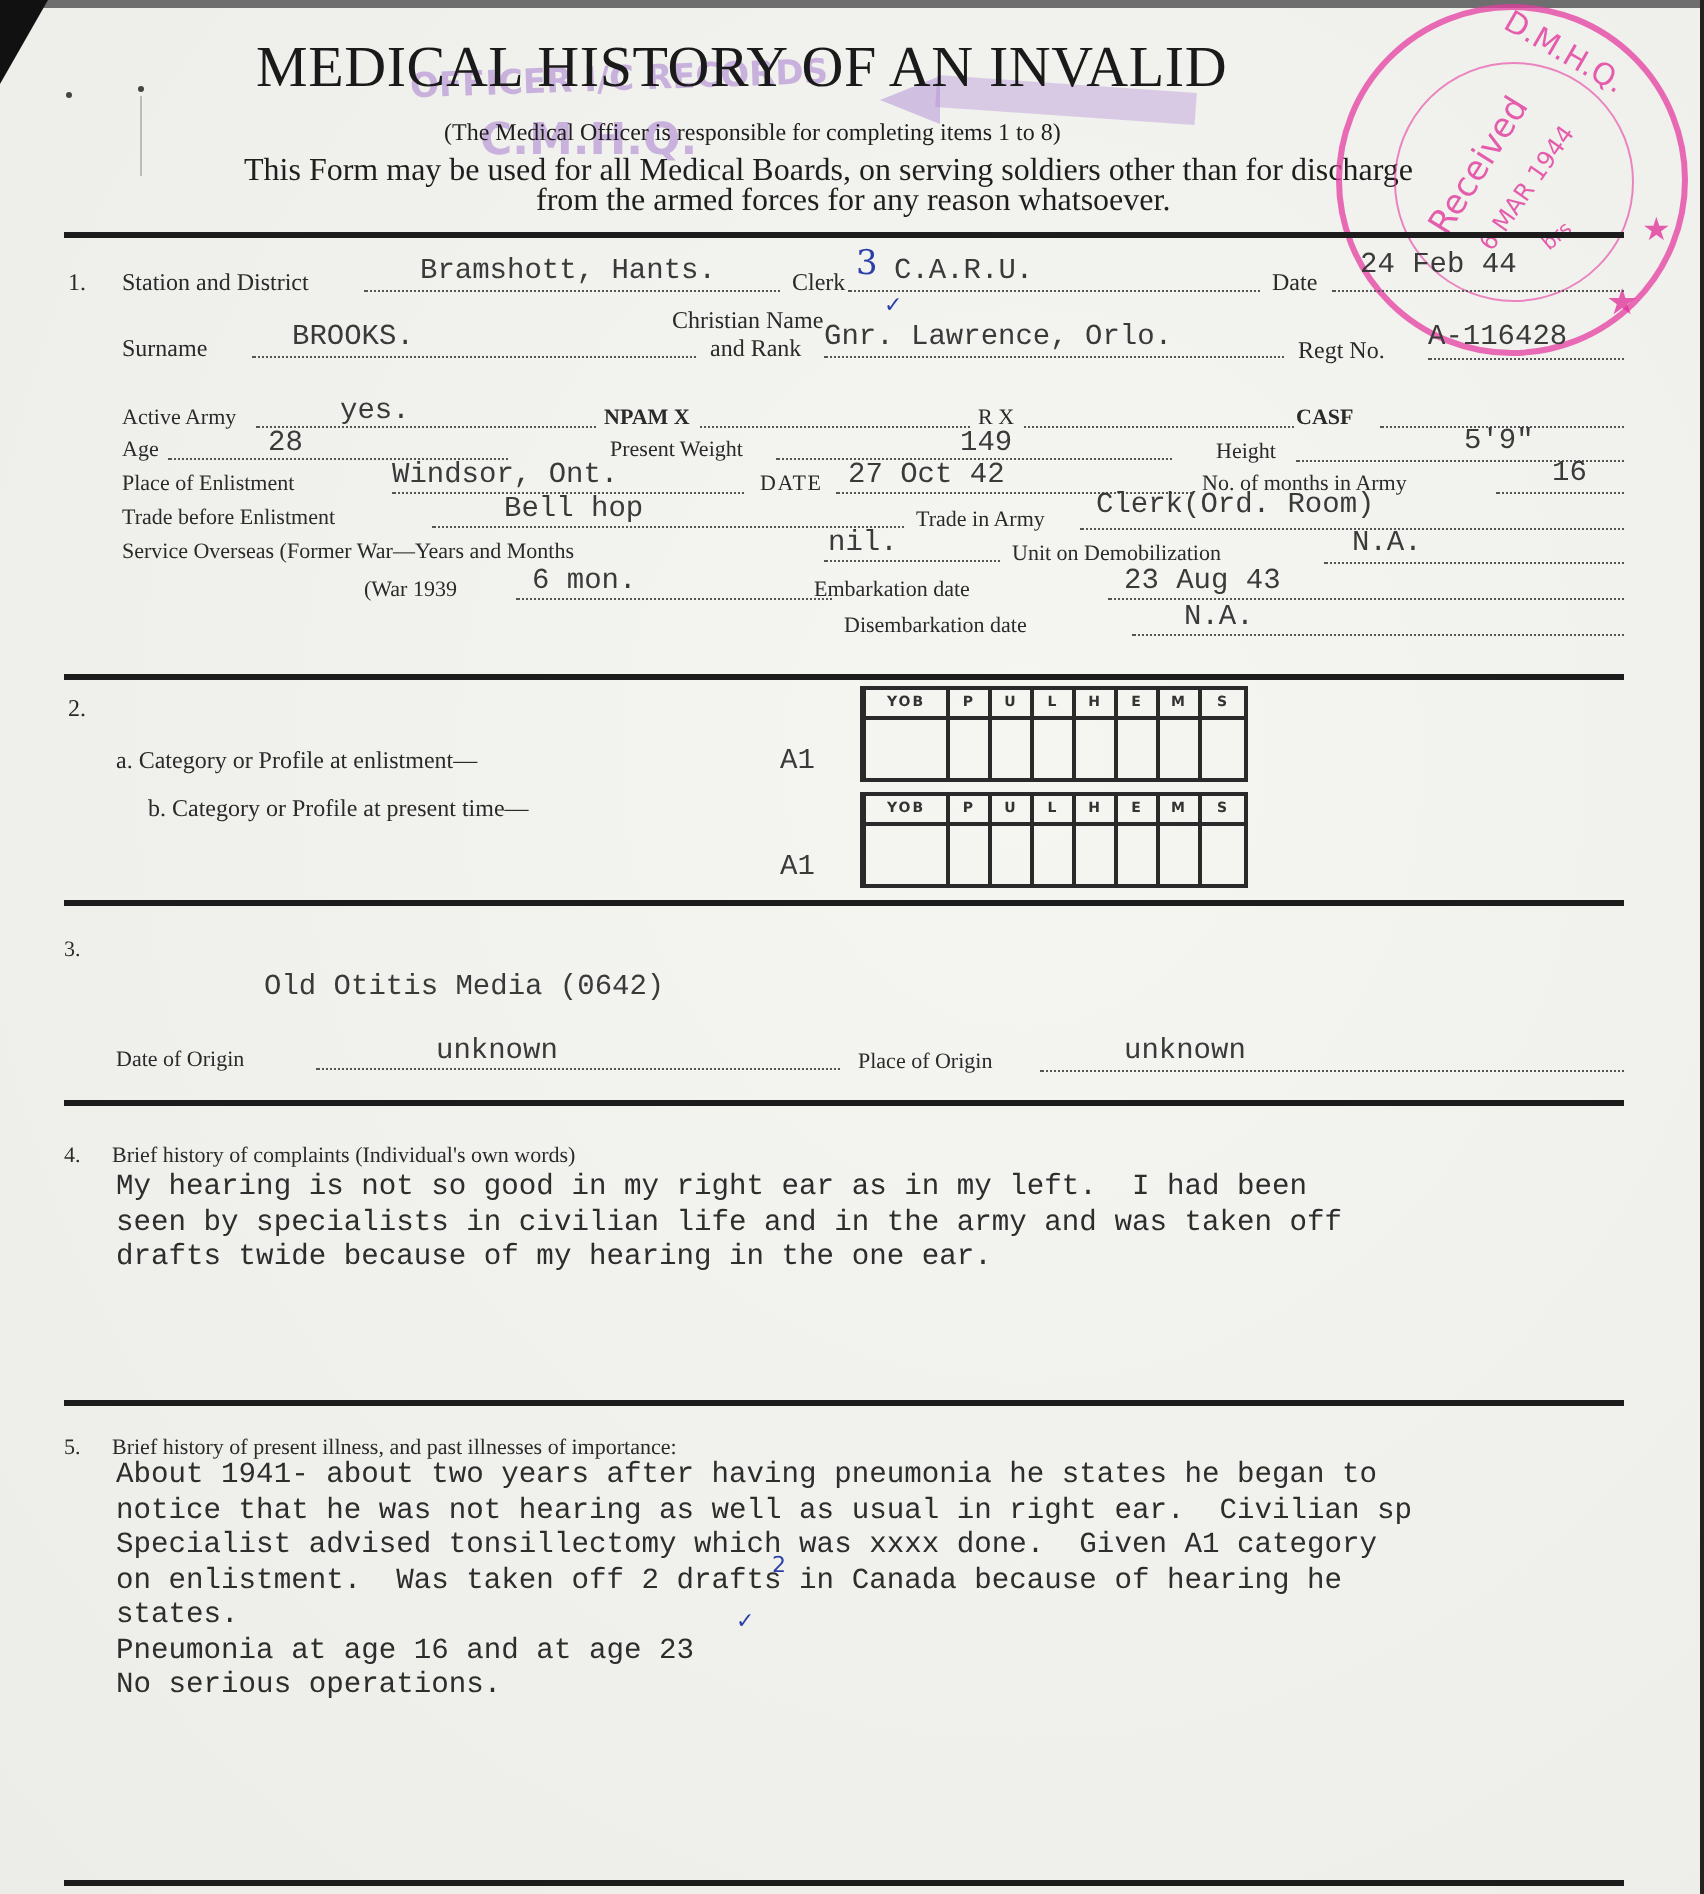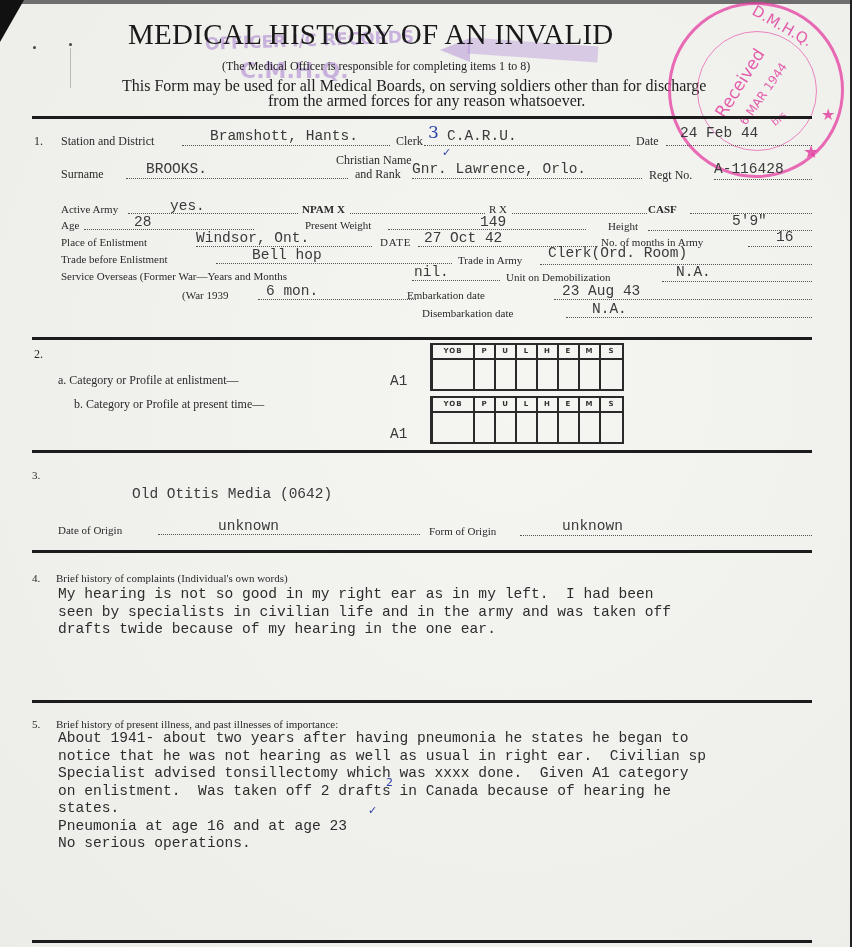--- a/index.html
+++ b/index.html
@@ -234,21 +234,21 @@
     <div class="c last"></div>
   </div>
 
   <div class="rule thick" style="top:450px;"></div>
 
   <div class="num small" style="left:32px;top:469px;">3.</div>
   <div class="val" style="left:132px;top:486px;">Old Otitis Media (0642)</div>
   <div class="lbl small" style="left:58px;top:524px;">Date of Origin</div>
   <div class="dots" style="left:158px;top:533px;width:262px;"></div>
   <div class="val" style="left:218px;top:518px;">unknown</div>
-  <div class="lbl small" style="left:429px;top:525px;">Form of Origin</div>
+  <div class="lbl small" style="left:429px;top:525px;">Place of Origin</div>
   <div class="dots" style="left:520px;top:534px;width:292px;"></div>
   <div class="val" style="left:562px;top:518px;">unknown</div>
 
   <div class="rule thick" style="top:550px;"></div>
 
   <div class="num small" style="left:32px;top:572px;">4.</div>
   <div class="lbl small" style="left:56px;top:572px;">Brief history of complaints (Individual's own words)</div>
   <div class="textblock" style="left:58px;top:586px;">My hearing is not so good in my right ear as in my left.  I had been
 seen by specialists in civilian life and in the army and was taken off
 drafts twide because of my hearing in the one ear.</div>

